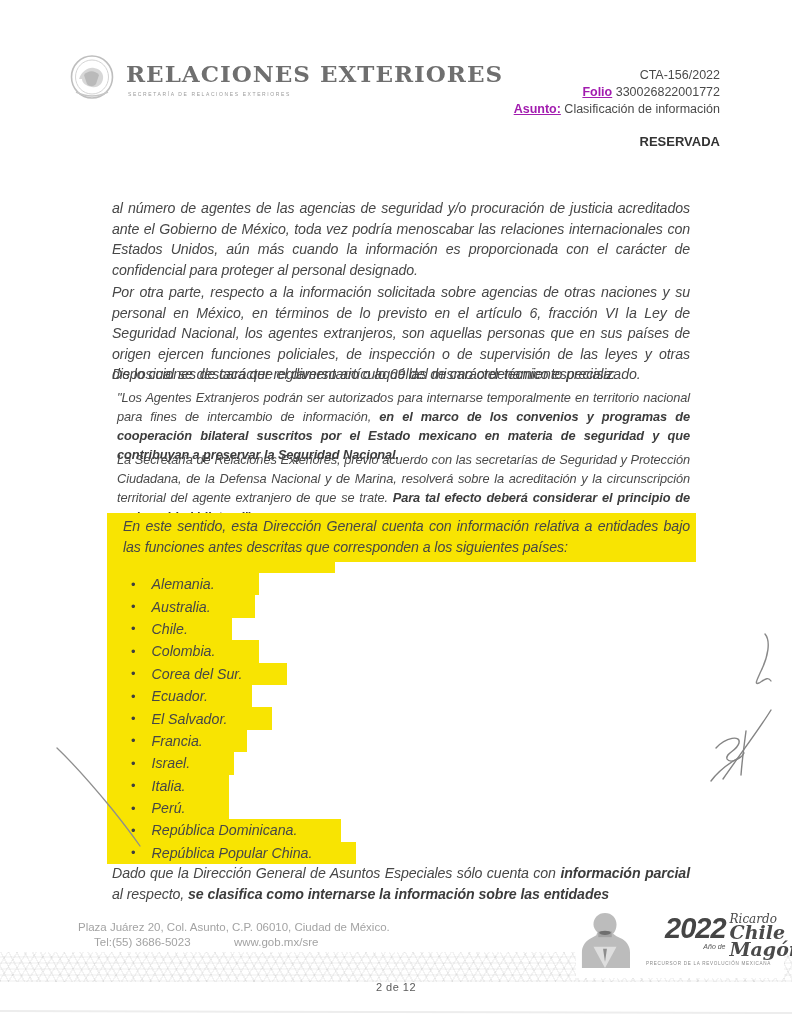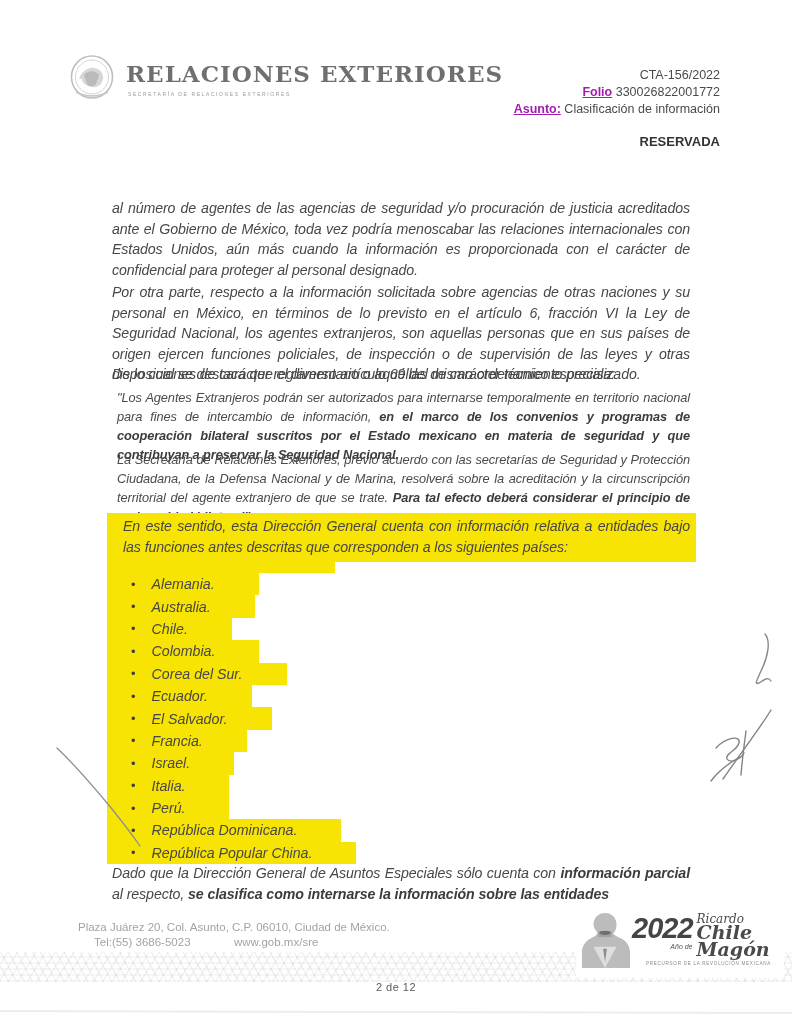--- a/index.html
+++ b/index.html
@@ -75,21 +75,21 @@
       repeating-linear-gradient(-58deg, rgba(0,0,0,0.05) 0 1.5px, transparent 1.5px 8px),
       repeating-linear-gradient(0deg, rgba(0,0,0,0.035) 0 2px, transparent 2px 6px);
   }
   .magon{
     position:absolute; right:8px; top:902px; width:208px; height:76px;
     background:#fff; display:flex; align-items:center; padding:2px 4px;
   }
   .magon .bust{ width:50px; height:64px; flex:none; }
   .magon-txt{ margin-left:2px; }
   .magon-row{ display:flex; align-items:flex-start; }
-  .year-col{ text-align:right; }
+  .year-col{ text-align:right;margin-left:33px; }
   .year{
     font-weight:800; font-size:29px; line-height:27px; color:#454545;
     letter-spacing:-1px; font-style:italic;
   }
   .anode{ font-size:7px; font-style:italic; color:#555; margin-top:1px; }
   .script-col{ margin-left:4px; font-family:"DejaVu Serif","Liberation Serif",serif; font-style:italic; color:#4a4a4a; }
   .ricardo{ font-size:12px; line-height:9px; }
   .flores{ font-size:19px; line-height:17px; font-weight:700; }
   .magonname{ font-size:19px; line-height:17px; font-weight:700; }
   .tagline{ font-size:4.6px; letter-spacing:.7px; color:#8a8a8a; margin-top:3px; margin-left:14px; }

